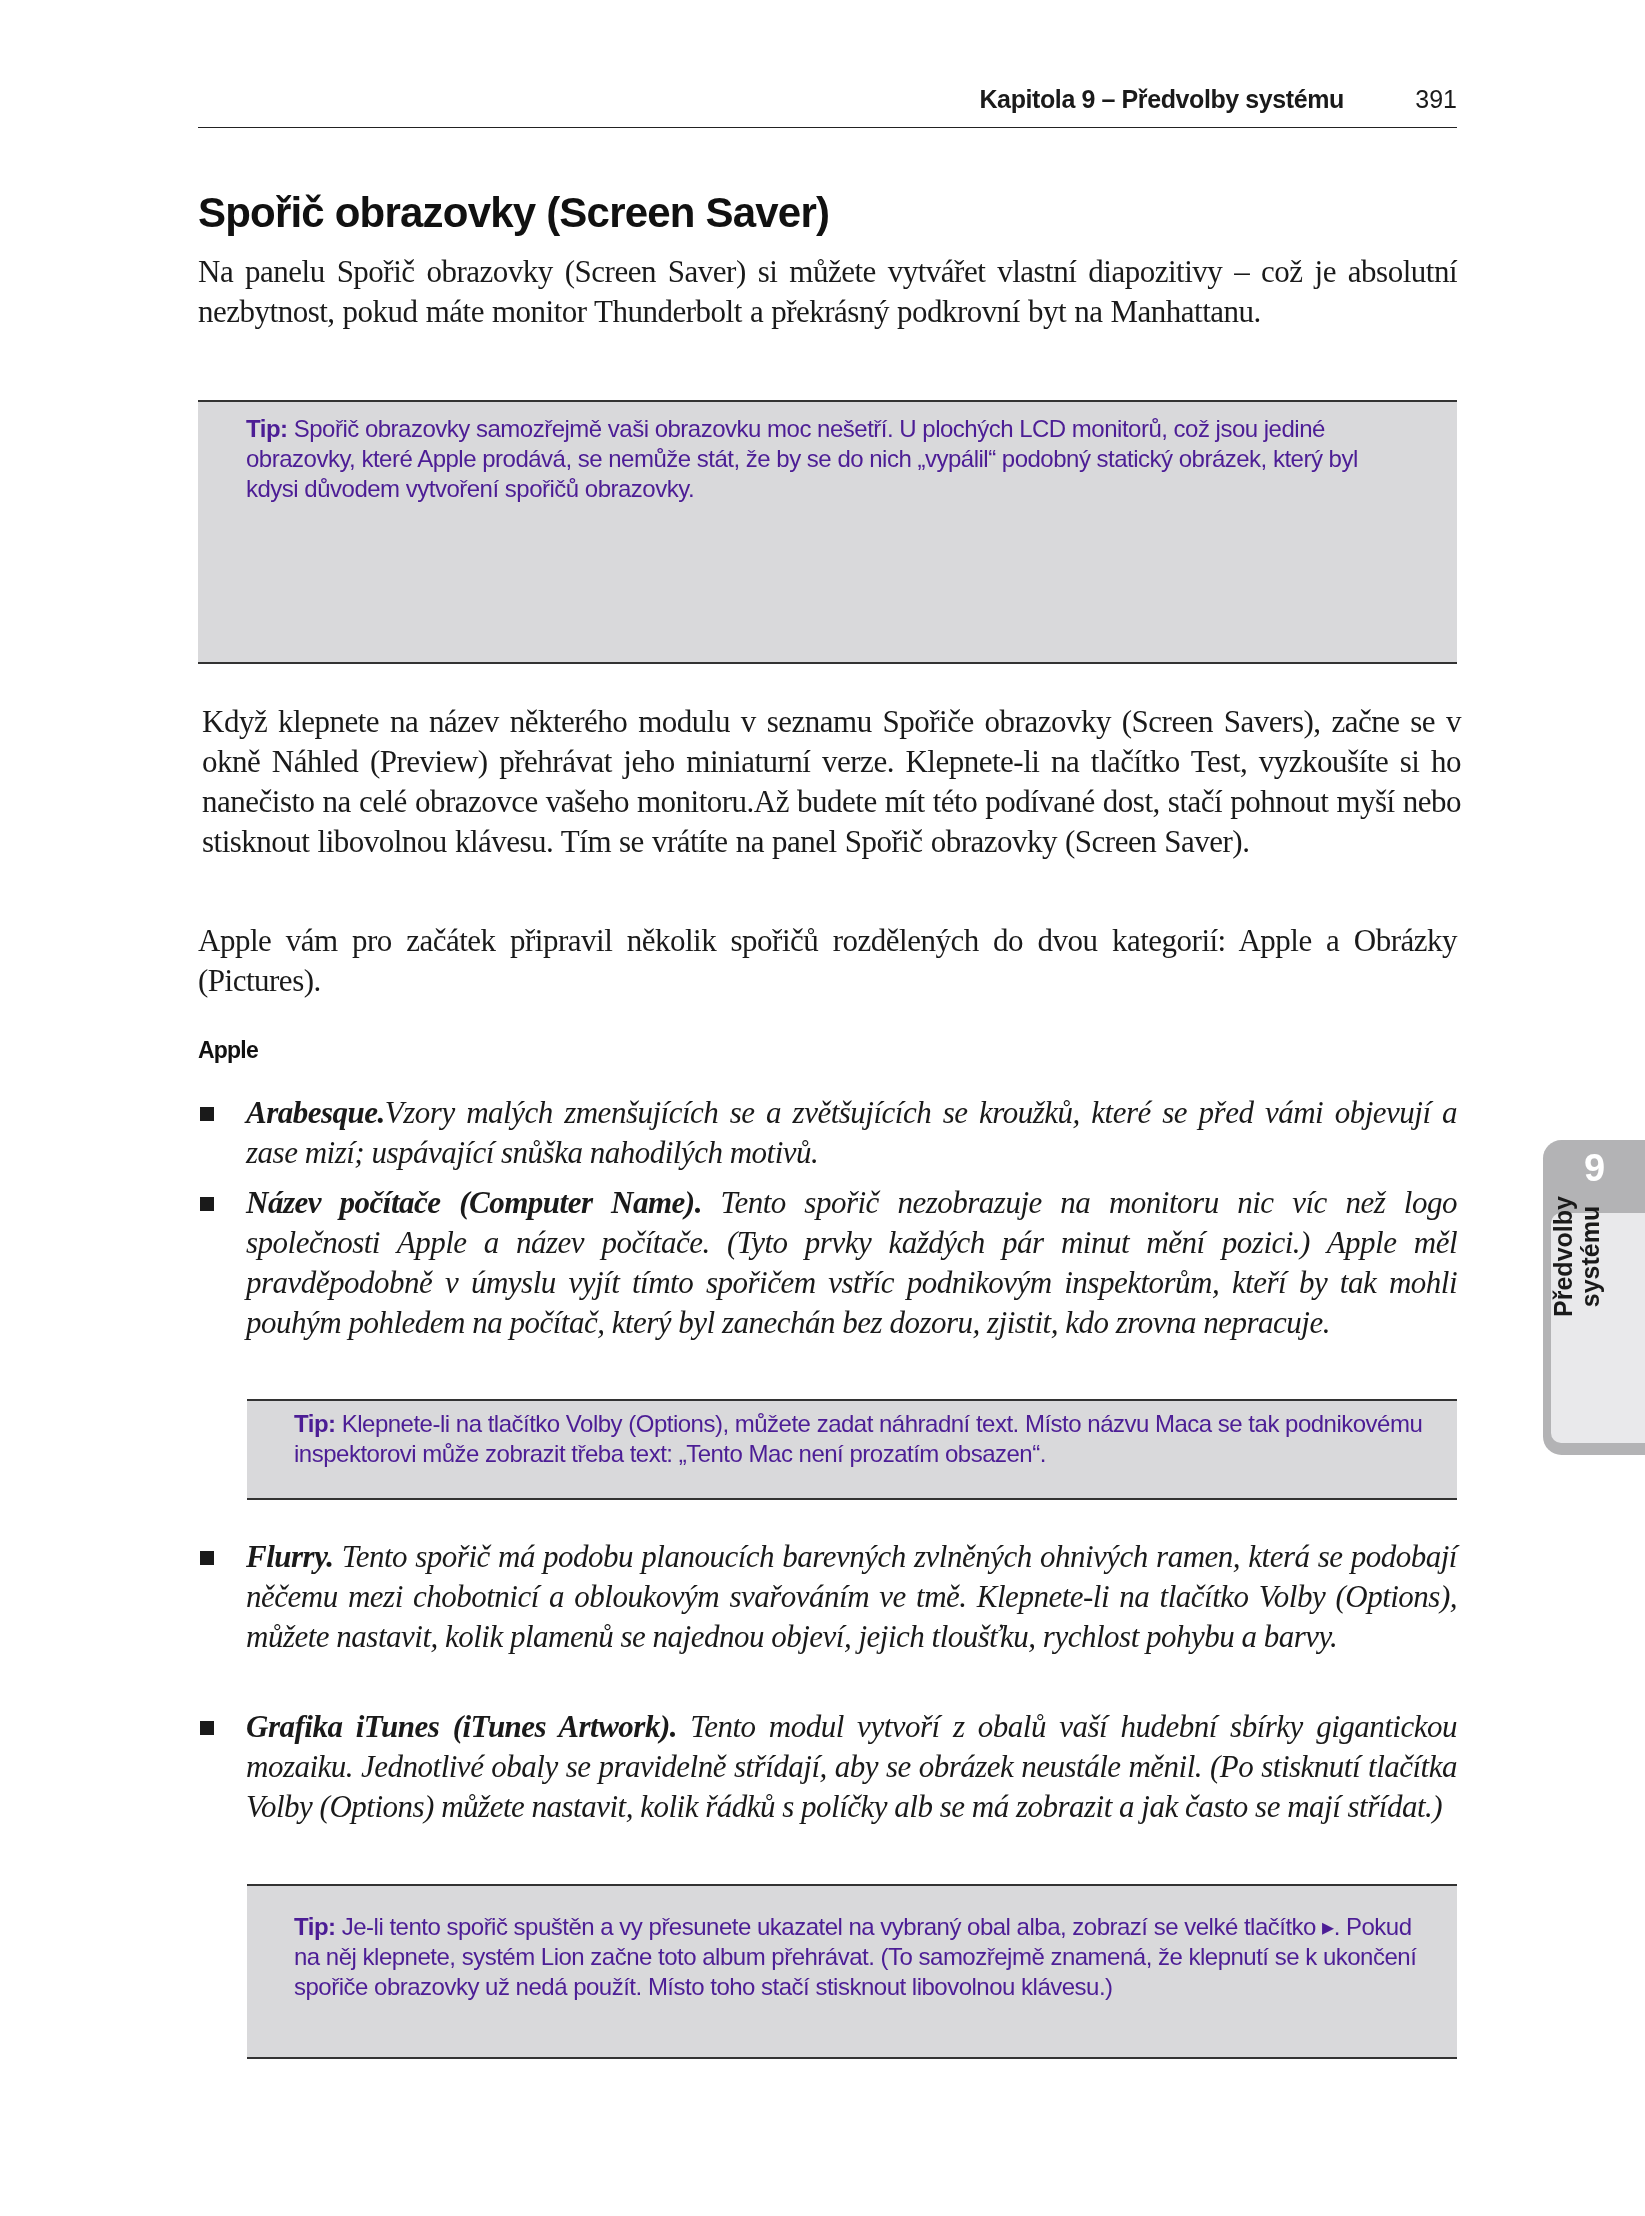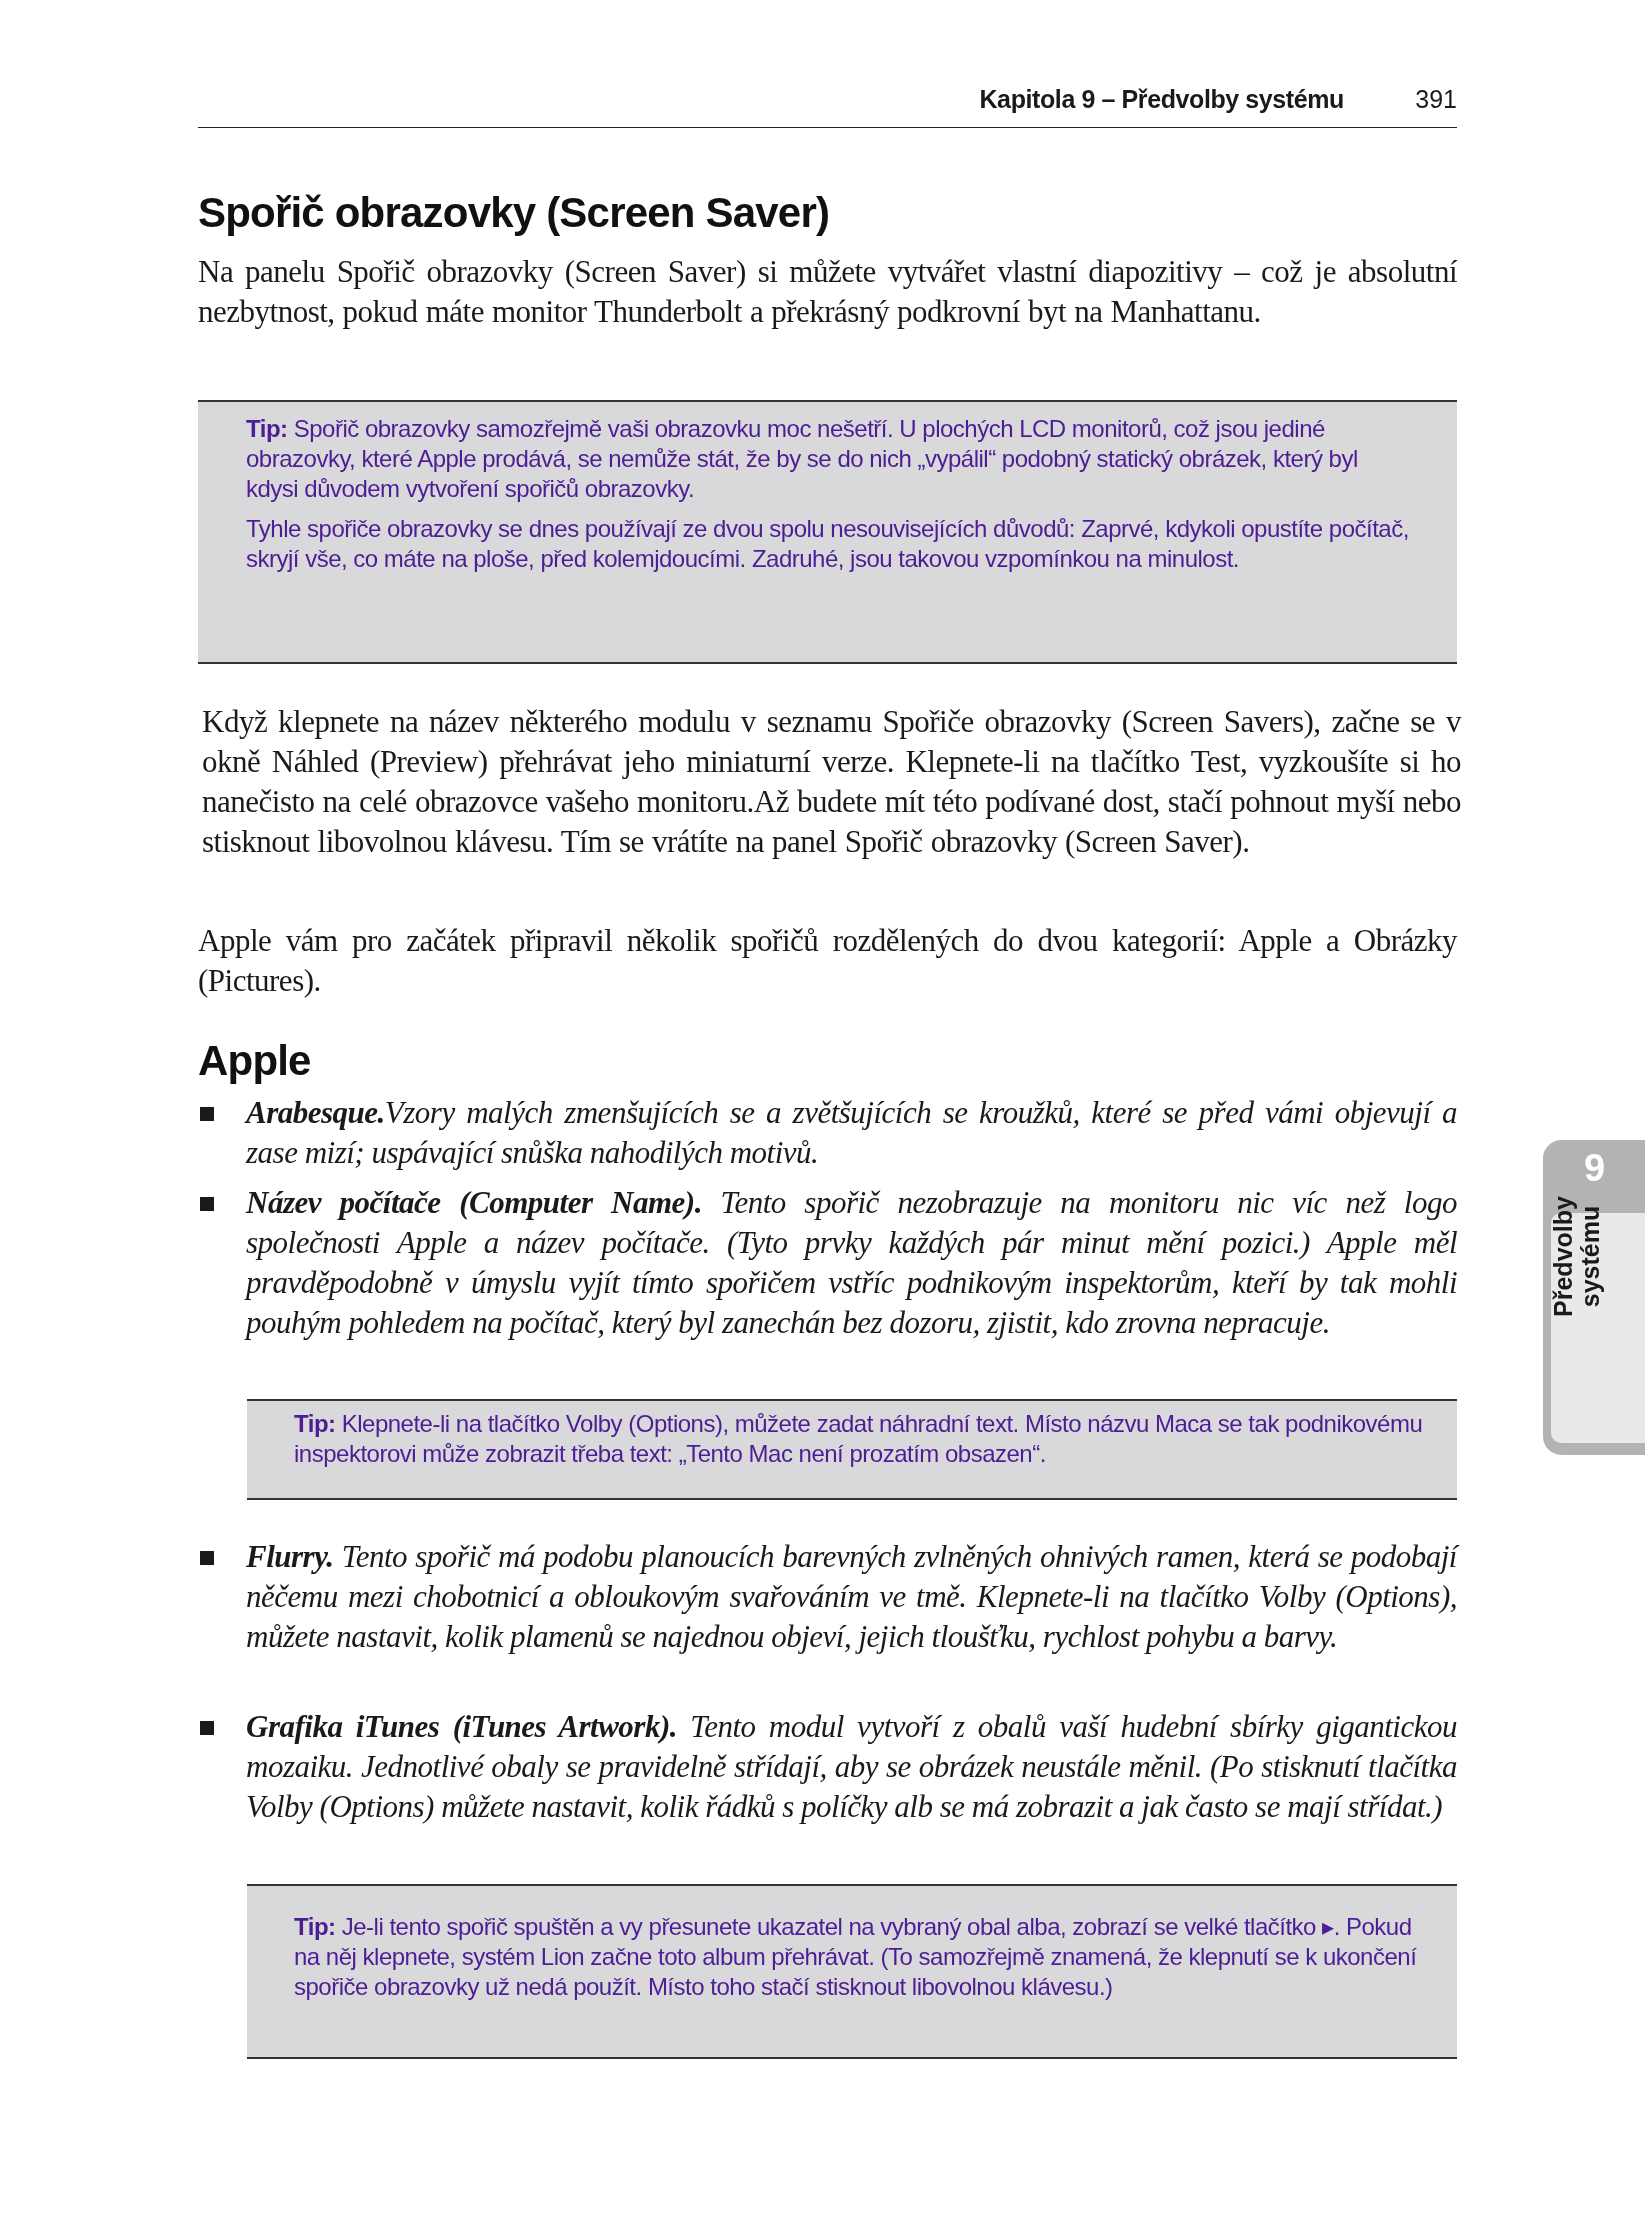--- a/index.html
+++ b/index.html
@@ -22,21 +22,21 @@
 
   .tip { position: absolute; background: #d9d9db; border-top: 2.5px solid #333; border-bottom: 2.5px solid #333; box-sizing: border-box; }
   .tip p { margin: 0; font-size: 24px; line-height: 30px; letter-spacing: -0.5px; color: #4c1d95; }
   .tip p + p { margin-top: 10px; }
   .tip .tip-label { font-weight: bold; }
 
   .tip1 { left: 198px; top: 400px; width: 1259px; height: 264px; padding: 11.7px 48px 0 48px; }
   .tip2 { left: 247px; top: 1399px; width: 1210px; height: 101px; padding: 8.3px 32px 0 47px; }
   .tip3 { left: 247px; top: 1884px; width: 1210px; height: 175px; padding: 26px 32px 0 47px; }
 
-  h2.sub-title { position: absolute; left: 198px; top: 1037px; margin: 0; font-size: 42px; font-weight: bold; letter-spacing: -0.8px; color: #111; }
+  h2.sub-title { position: absolute; left: 198px; top: 1037px; margin: 0; font-size: 23px; font-weight: bold; letter-spacing: -0.8px; color: #111; }
 
   .bullet-item { position: absolute; left: 198px; width: 1259px; }
   .bullet-item .bullet { position: absolute; left: 1.7px; top: 14px; width: 14px; height: 14px; background: #1a1a1a; }
   .bullet-item .text { margin-left: 48px; font-size: 31px; line-height: 40px; text-align: justify; text-align-last: left; letter-spacing: -0.5px; font-style: italic; }
   .bullet-item .term { font-weight: bold; }
 
   .b1 { top: 1093px; }
   .b2 { top: 1183px; }
   .b3 { top: 1537px; }
   .b4 { top: 1707px; }
@@ -56,21 +56,20 @@
 </div>
 
 <h1 class="section-title sans">Spořič obrazovky (Screen Saver)</h1>
 
 <div class="para1">
   <p class="body serif">Na panelu Spořič obrazovky (Screen Saver) si můžete vytvářet vlastní diapozitivy – což je absolutní nezbytnost, pokud máte monitor Thunderbolt a překrásný podkrovní byt na Manhattanu.</p>
 </div>
 
 <div class="tip tip1 sans">
   <p><span class="tip-label">Tip:</span><span> Spořič obrazovky samozřejmě vaši obrazovku moc nešetří. U plochých LCD monitorů, což jsou jediné obrazovky, které Apple prodává, se nemůže stát, že by se do nich „vypálil“ podobný statický obrázek, který byl kdysi důvodem vytvoření spořičů obrazovky.</span></p>
-  <p>Tyhle spořiče obrazovky se dnes používají ze dvou spolu nesouvisejících důvodů: Zaprvé, kdykoli opustíte počítač, skryjí vše, co máte na ploše, před kolemjdoucími. Zadruhé, jsou takovou vzpomínkou na minulost.</p>
 </div>
 
 <div class="para2">
   <p class="body serif">Když klepnete na název některého modulu v seznamu Spořiče obrazovky (Screen Savers), začne se v okně Náhled (Preview) přehrávat jeho miniaturní verze. Klepnete-li na tlačítko Test, vyzkoušíte si ho nanečisto na celé obrazovce vašeho monitoru.Až budete mít této podívané dost, stačí pohnout myší nebo stisknout libovolnou klávesu. Tím se vrátíte na panel Spořič obrazovky (Screen Saver).</p>
 </div>
 
 <div class="para3">
   <p class="body serif">Apple vám pro začátek připravil několik spořičů rozdělených do dvou kategorií: Apple a Obrázky (Pictures).</p>
 </div>
 

